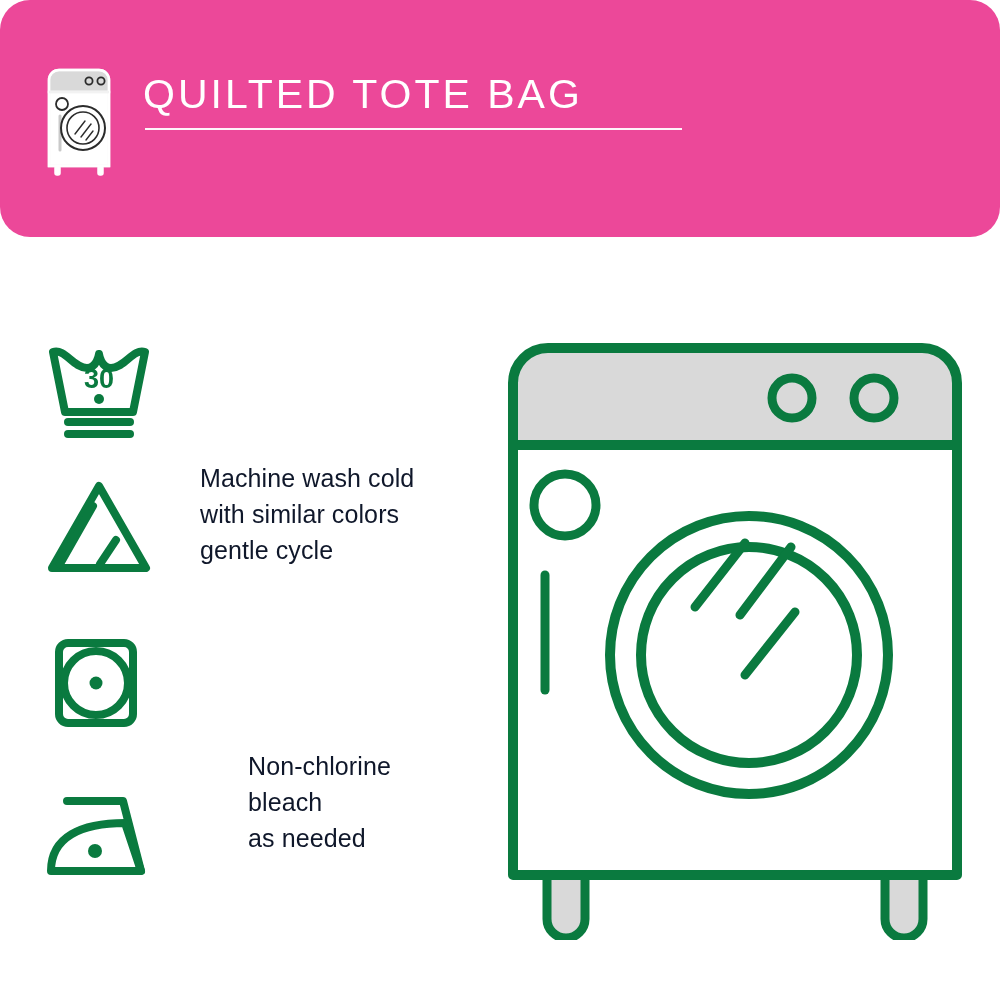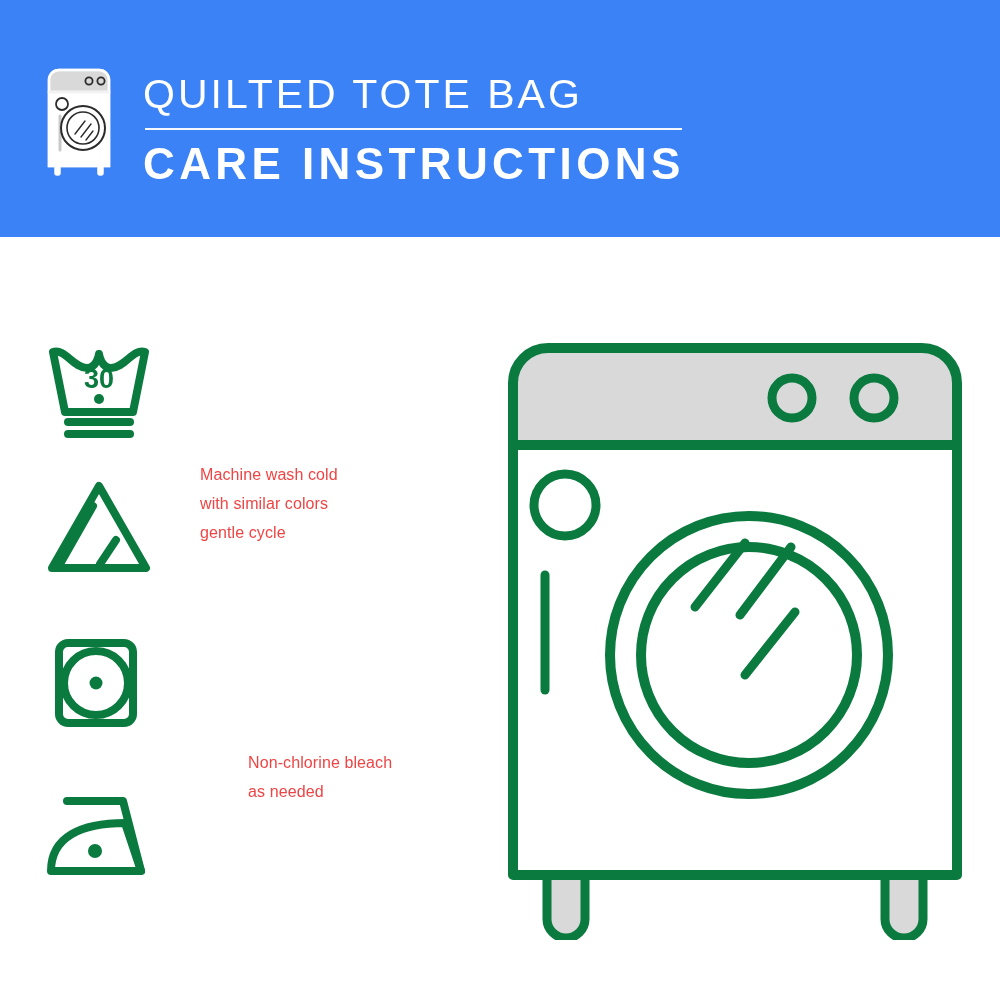--- a/index.html
+++ b/index.html
@@ -18,21 +18,22 @@
     overflow: hidden;
   }
 
   
   #header {
     position: absolute;
     left: 0;
     top: 0;
     width: 1000px;
     height: 237px;
-    background: #3b82f6;
+    background: #ec4899;
+    border-radius: 30px;
   }
   #header-logo {
     position: absolute;
     left: 45px;
     top: 66px;
     width: 68px;
     height: 112px;
   }
   #header-text {
     position: absolute;
@@ -80,24 +81,24 @@
     width: 470px;
   }
   .care-icon {
     position: absolute;
     left: 45px;
     top: 0;
   }
   .care-label {
     position: absolute;
     left: 200px;
-    color: #ef4444;
-    font-size: 16px;
+    color: #0f172a;
+    font-size: 25px;
     font-weight: 500;
-    line-height: 29px;
+    line-height: 36px;
     letter-spacing: 0.1px;
     white-space: pre-line;
     font-family: "Liberation Sans", sans-serif;
   }
 
   
   #row-wash   { top: 105px; }
   #row-bleach { top: 243px; }
   #row-dry    { top: 400px; }
   #row-iron   { top: 556px; }
@@ -145,21 +146,20 @@
         <line x1="41" y1="74" x2="48" y2="65" stroke="#2b2b2b" stroke-width="1.4" stroke-linecap="round"></line>
 
         <rect x="10" y="100" width="5" height="9" rx="2" fill="#ffffff" stroke="#ffffff" stroke-width="1.5"></rect>
         <rect x="53" y="100" width="5" height="9" rx="2" fill="#ffffff" stroke="#ffffff" stroke-width="1.5"></rect>
       </svg>
     </div>
 
     <div id="header-text">
       <div class="title-main">QUILTED TOTE BAG</div>
       <div class="title-divider"></div>
-      <div class="title-sub">CARE INSTRUCTIONS</div>
     </div>
 
   </div>
 
   <div id="care-list">
 
     <div class="care-row" id="row-wash">
       <div class="care-icon">
         <svg width="108" height="100" viewBox="0 0 108 100" xmlns="http://www.w3.org/2000/svg">
           <g fill="none" stroke="#0a7a3f" stroke-width="8" stroke-linecap="round" stroke-linejoin="round">

